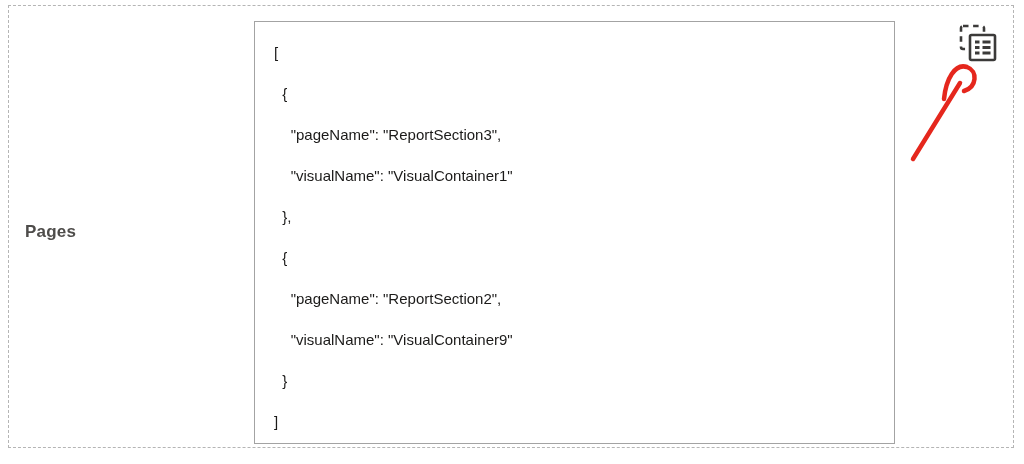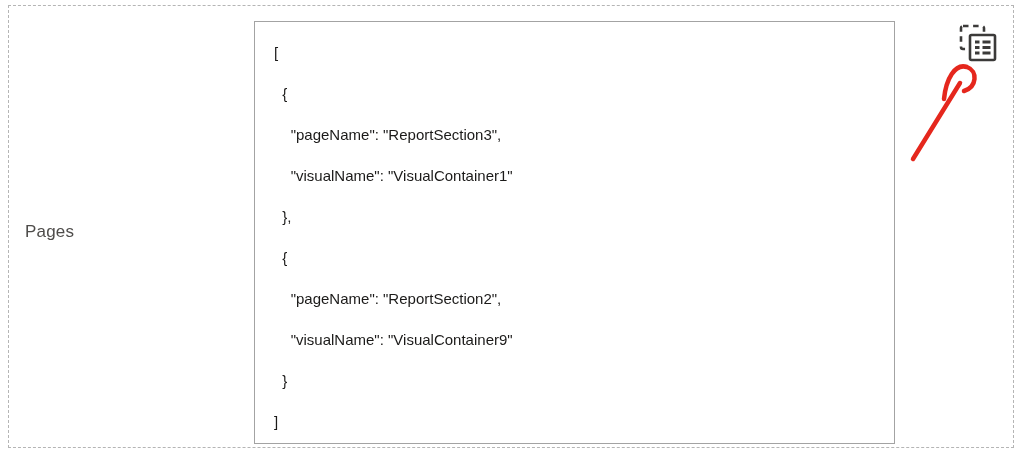--- a/index.html
+++ b/index.html
@@ -24,20 +24,21 @@
     border: 1px dashed #b5b5b5;
     background: #ffffff;
   }
   .field-label {
     position: absolute;
     left: 16px;
     top: 216px;
     font-size: 17px;
     color: #4e4c4a;
     letter-spacing: 0.2px;
+    font-weight: bold;
   }
   .value-box {
     position: absolute;
     left: 245px;
     top: 15px;
     width: 641px;
     height: 423px;
     box-sizing: border-box;
     margin: 0;
     border: 1px solid #a3a3a3;

